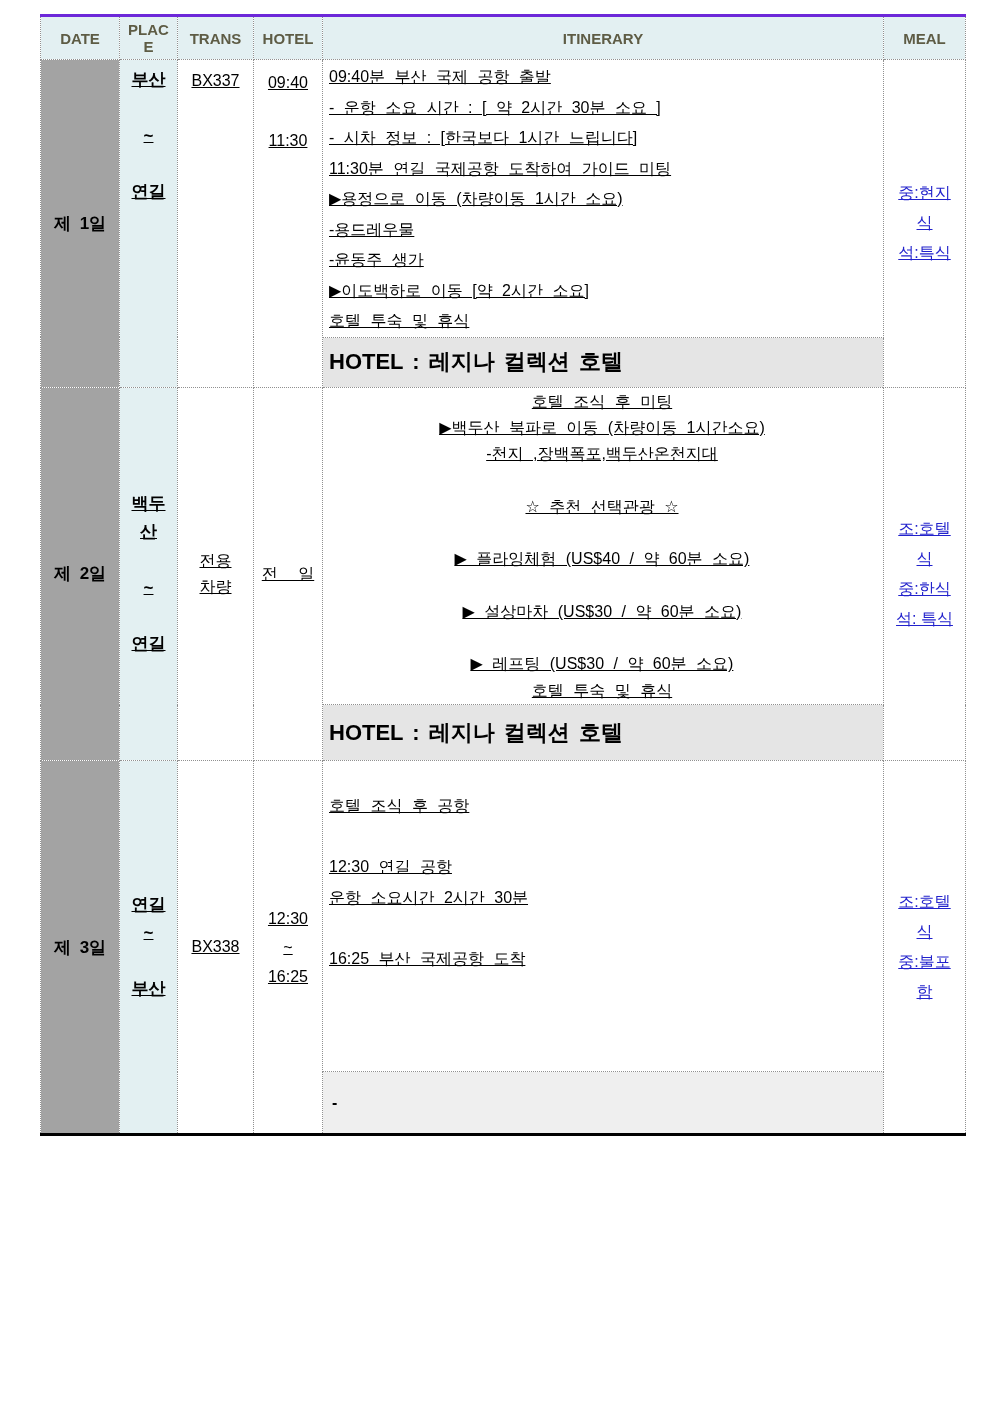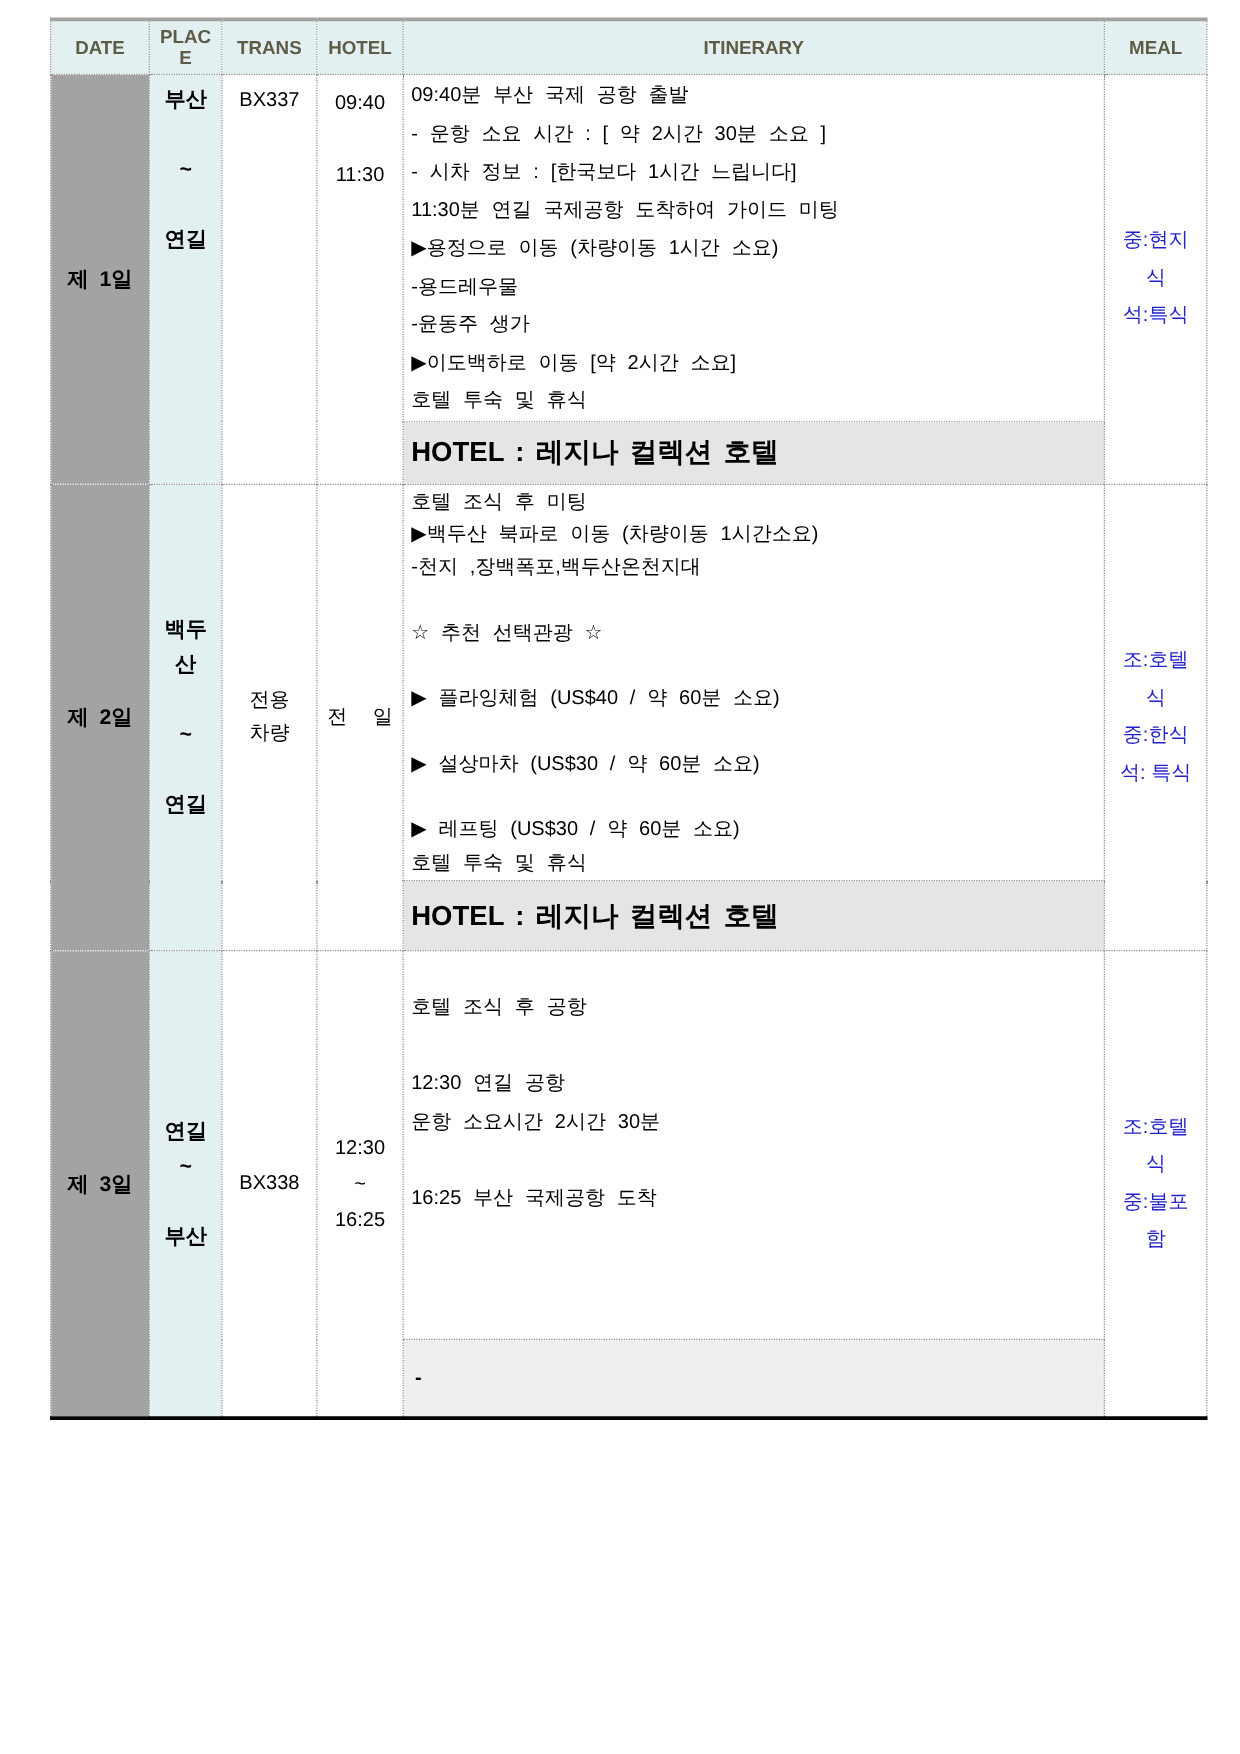--- a/index.html
+++ b/index.html
@@ -22,25 +22,25 @@
     overflow: hidden;
   }
   .itin th {
     background: #e3f0f2;
     color: #5e5c45;
     font-size: 15px;
     font-weight: bold;
     height: 44px;
     text-align: center;
     vertical-align: middle;
-    border-top: 3px solid #a3a3a3;
+    border-top: 3px solid #6d28d9;
   }
   th.th-place { word-break: break-all; padding: 0 8px; line-height: 17px; }
   td { vertical-align: middle; }
-  .pre { white-space: pre-line; }
+  .pre { white-space: pre-line; text-decoration: underline; }
   .top { vertical-align: top; }
 
   .c-date {
     background: #a3a3a3; font-weight: bold; font-size: 17px;
     text-align: center; word-spacing: 4px; color: #000;
   }
   .c-place {
     background: #e3f0f2; font-weight: bold; font-size: 17px;
     text-align: center; line-height: 28px; color: #000;
   }
@@ -48,21 +48,21 @@
   .c-trans { font-size: 16px; text-align: center; line-height: 26px; color: #000; }
   .c-time  { font-size: 16px; text-align: center; line-height: 29px; color: #000; }
   .c-time.top { padding-top: 8px; }
   .c-time.wide { word-spacing: 16px; }
   .c-itin {
     font-size: 16px; text-align: left; color: #000;
     word-spacing: 5px; vertical-align: top;
     padding: 2px 8px 0 6px;
   }
   .lh-a { line-height: 30.5px; height: 275px; }
-  .lh-b { line-height: 26.3px; height: 315px; padding-top: 1px; }
+  .lh-b { line-height: 26.3px; height: 315px; padding-top: 1px; text-align: center; }
   .lh-c { line-height: 30.5px; height: 311px; padding-top: 30px; }
   .c-hotel {
     background: #e5e5e5; font-weight: bold; font-size: 22px;
     color: #000; padding-left: 6px; height: 50px; word-spacing: 3px;
   }
   .h2 { height: 56px; }
   .c-dash {
     background: #efefef; font-weight: bold; font-size: 16px;
     color: #000; padding-left: 9px; height: 63px;
   }

